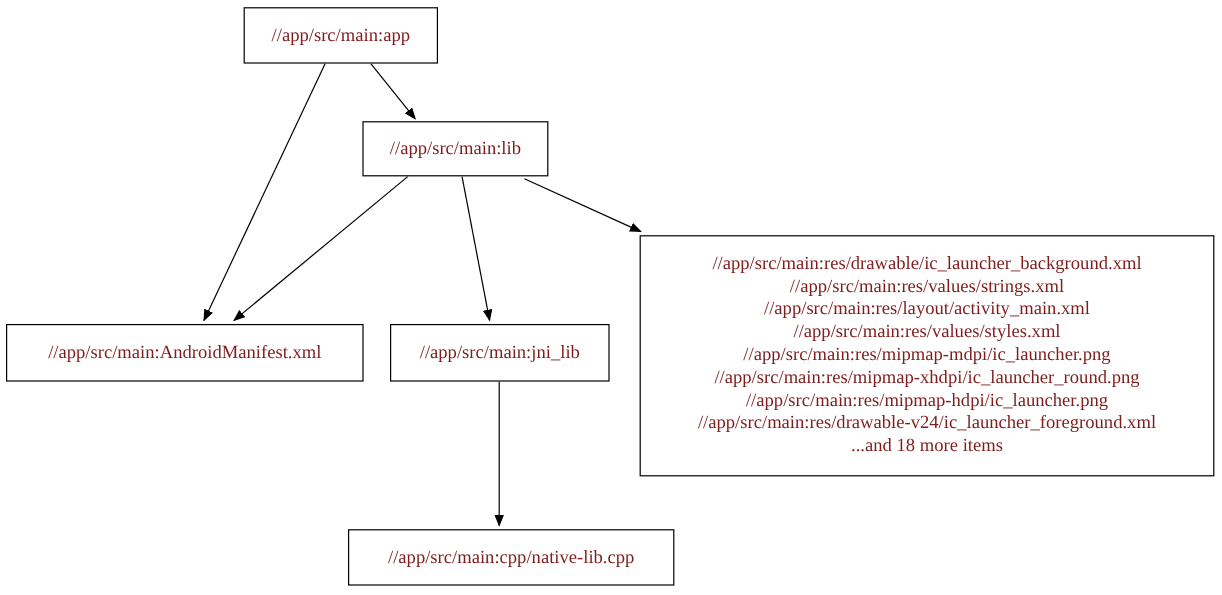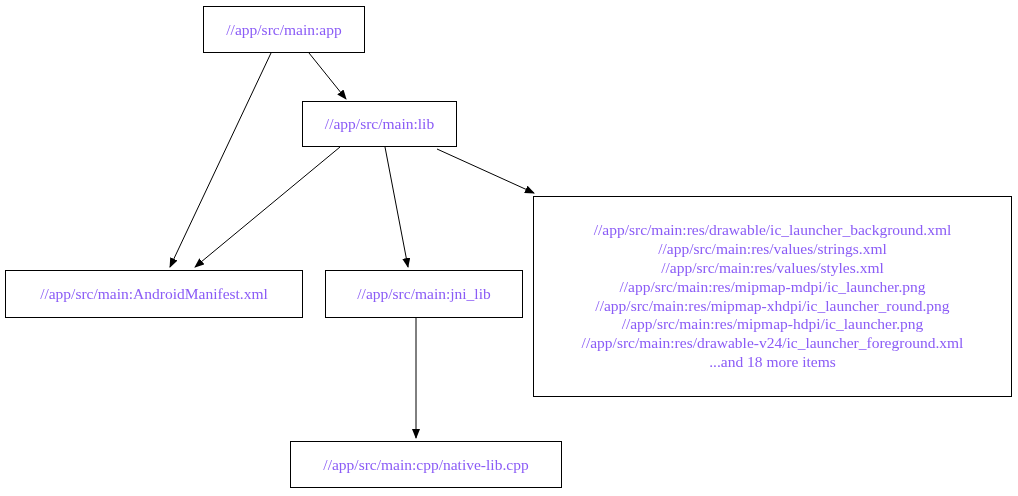--- a/index.html
+++ b/index.html
@@ -20,32 +20,32 @@
     left: 0;
     top: 0;
     width: 1018px;
     height: 496px;
   }
   .node {
     position: absolute;
     box-sizing: border-box;
     border: 1px solid #000000;
     background: #ffffff;
-    color: #8b5cf6;
+    color: #7f1d1d;
     font-size: 15.5px;
     display: flex;
     align-items: center;
     justify-content: center;
     text-align: center;
     white-space: nowrap;
   }
   .node-app            { left: 203px; top: 6px;   width: 162px; height: 47px; }
   .node-lib            { left: 302px; top: 101px; width: 155px; height: 46px; }
   .node-manifest       { left: 5px;   top: 270px; width: 298px; height: 48px; }
-  .node-jni-lib        { left: 325px; top: 270px; width: 198px; height: 48px; }
+  .node-jni-lib        { left: 325px; top: 270px; width: 183px; height: 48px; }
   .node-native-lib-cpp { left: 280px; top: 441px; width: 272px; height: 47px; margin-left: 10px; }
   .node-res-group {
     left: 533px; top: 196px; width: 479px; height: 201px;
     flex-direction: column;
     justify-content: center;
   }
   .node-res-group .res-line {
     line-height: 18.9px;
     height: 18.9px;
   }
@@ -87,20 +87,21 @@
     <span>//app/src/main:lib</span>
   </div>
 
   <div class="node node-jni-lib">
     <span>//app/src/main:jni_lib</span>
   </div>
 
   <div class="node node-res-group">
     <div class="res-line">//app/src/main:res/drawable/ic_launcher_background.xml</div>
     <div class="res-line">//app/src/main:res/values/strings.xml</div>
+    <div class="res-line">//app/src/main:res/layout/activity_main.xml</div>
     <div class="res-line">//app/src/main:res/values/styles.xml</div>
     <div class="res-line">//app/src/main:res/mipmap-mdpi/ic_launcher.png</div>
     <div class="res-line">//app/src/main:res/mipmap-xhdpi/ic_launcher_round.png</div>
     <div class="res-line">//app/src/main:res/mipmap-hdpi/ic_launcher.png</div>
     <div class="res-line">//app/src/main:res/drawable-v24/ic_launcher_foreground.xml</div>
     <div class="res-line">...and 18 more items</div>
   </div>
 
   <div class="node node-native-lib-cpp">
     <span>//app/src/main:cpp/native-lib.cpp</span>

